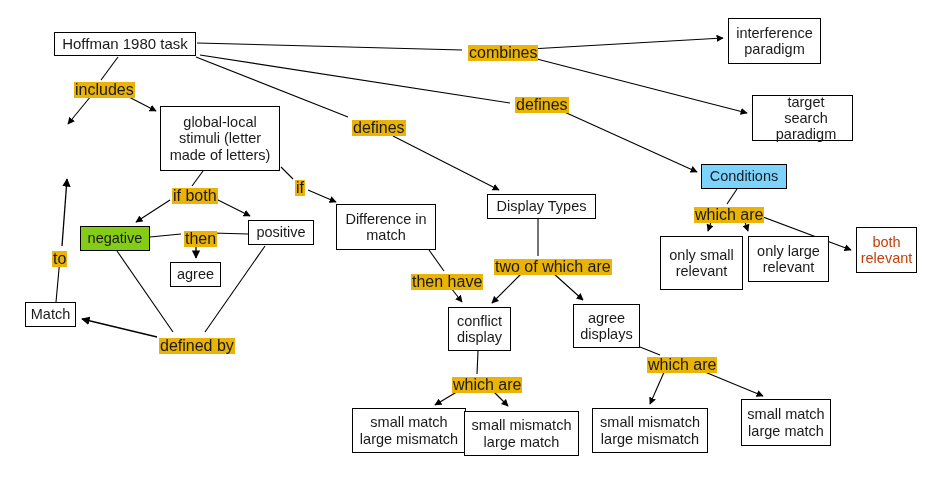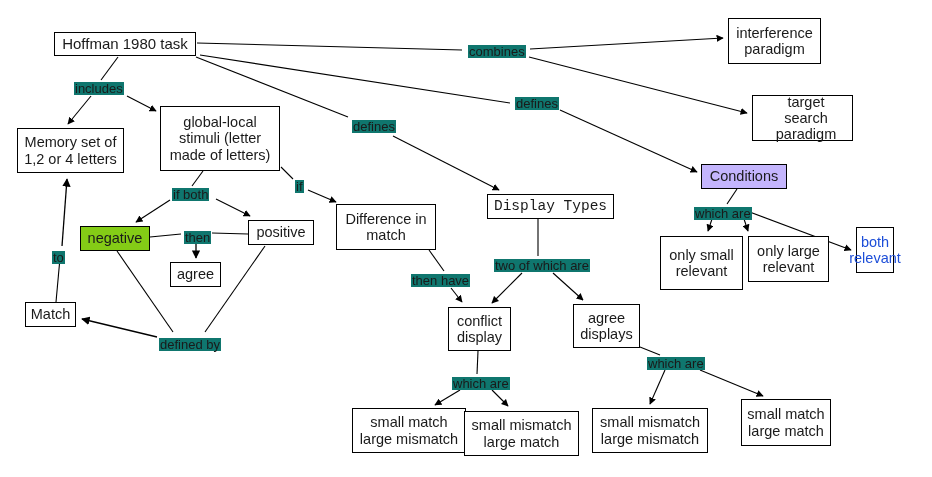--- a/index.html
+++ b/index.html
@@ -35,23 +35,23 @@
     text-align: center;
     line-height: 1.12;
     font-size: 14.5px;
     white-space: pre-line;
     padding: 1px 4px;
     z-index: 5;
   }
   .edge-label {
     position: absolute;
     color: #1a1a1a;
-    font-size: 13px;
+    font-size: 16px;
     white-space: nowrap;
-    background: #0f766e;
+    background: #eab308;
     padding: 0 1px;
     z-index: 6;
     line-height: 1;
   }
 </style>
 </head>
 <body>
 
 <div id="canvas">
 
@@ -209,42 +209,40 @@
     <g>
       <path d="M 665 370 L 650 404" stroke="#000" stroke-width="1.1" fill="none" marker-end="url(#arrowhead)"></path>
     </g>
 
     <g>
       <path d="M 700 370 L 763 396" stroke="#000" stroke-width="1.1" fill="none" marker-end="url(#arrowhead)"></path>
     </g>
   </svg>
 
   <div class="node" style="left: 54px; top: 32px; width: 142px; height: 24px; font-size: 15px; color: rgb(26, 26, 26); border-color: rgb(0, 0, 0); background: rgb(255, 255, 255);">Hoffman 1980 task</div>
-  <div class="node" style="left: 17px; top: 128px; width: 107px; height: 45px; font-size: 14.5px; color: rgb(26, 26, 26); border-color: rgb(0, 0, 0); background: rgb(255, 255, 255);">Memory set of
-1,2 or 4 letters</div>
   <div class="node" style="left: 160px; top: 106px; width: 120px; height: 65px; font-size: 14.5px; color: rgb(26, 26, 26); border-color: rgb(0, 0, 0); background: rgb(255, 255, 255);">global-local
 stimuli (letter
 made of letters)</div>
   <div class="node" style="left: 80px; top: 226px; width: 70px; height: 25px; font-size: 14.5px; color: rgb(26, 26, 26); border-color: rgb(0, 0, 0); background: #84cc16;">negative</div>
   <div class="node" style="left: 248px; top: 220px; width: 66px; height: 25px; font-size: 14.5px; color: rgb(26, 26, 26); border-color: rgb(0, 0, 0); background: rgb(255, 255, 255);">positive</div>
   <div class="node" style="left: 170px; top: 262px; width: 51px; height: 25px; font-size: 14.5px; color: rgb(26, 26, 26); border-color: rgb(0, 0, 0); background: rgb(255, 255, 255);">agree</div>
   <div class="node" style="left: 25px; top: 302px; width: 51px; height: 25px; font-size: 14.5px; color: rgb(26, 26, 26); border-color: rgb(0, 0, 0); background: rgb(255, 255, 255);">Match</div>
   <div class="node" style="left: 336px; top: 204px; width: 100px; height: 46px; font-size: 14.5px; color: rgb(26, 26, 26); border-color: rgb(0, 0, 0); background: rgb(255, 255, 255);">Difference in
 match</div>
-  <div class="node" style="left: 487px; top: 194px; width: 127px; height: 25px; font-size: 14.5px; color: rgb(26, 26, 26); border-color: rgb(0, 0, 0); background: rgb(255, 255, 255); font-family: Liberation Mono, monospace;">Display Types</div>
+  <div class="node" style="left: 487px; top: 194px; width: 109px; height: 25px; font-size: 14.5px; color: rgb(26, 26, 26); border-color: rgb(0, 0, 0); background: rgb(255, 255, 255);">Display Types</div>
   <div class="node" style="left: 728px; top: 18px; width: 93px; height: 46px; font-size: 14.5px; color: rgb(26, 26, 26); border-color: rgb(0, 0, 0); background: rgb(255, 255, 255);">interference
 paradigm</div>
   <div class="node" style="left: 752px; top: 95px; width: 101px; height: 46px; font-size: 14.5px; color: rgb(26, 26, 26); border-color: rgb(0, 0, 0); background: rgb(255, 255, 255); padding-left: 11px;">target search
 paradigm</div>
-  <div class="node" style="left: 701px; top: 164px; width: 86px; height: 25px; font-size: 14.5px; color: rgb(26, 26, 26); border-color: rgb(0, 0, 0); background: #c4b5fd;">Conditions</div>
+  <div class="node" style="left: 701px; top: 164px; width: 86px; height: 25px; font-size: 14.5px; color: rgb(26, 26, 26); border-color: rgb(0, 0, 0); background: #7dd3fc;">Conditions</div>
   <div class="node" style="left: 660px; top: 236px; width: 83px; height: 54px; font-size: 14.5px; color: rgb(26, 26, 26); border-color: rgb(0, 0, 0); background: rgb(255, 255, 255);">only small
 relevant</div>
   <div class="node" style="left: 748px; top: 236px; width: 81px; height: 46px; font-size: 14.5px; color: rgb(26, 26, 26); border-color: rgb(0, 0, 0); background: rgb(255, 255, 255);">only large
 relevant</div>
-  <div class="node" style="left: 856px; top: 227px; width: 38px; height: 46px; font-size: 14.5px; color: #1d4ed8; border-color: rgb(0, 0, 0); background: rgb(255, 255, 255);">both
+  <div class="node" style="left: 856px; top: 227px; width: 61px; height: 46px; font-size: 14.5px; color: #c2410c; border-color: rgb(0, 0, 0); background: rgb(255, 255, 255);">both
 relevant</div>
   <div class="node" style="left: 448px; top: 307px; width: 63px; height: 44px; font-size: 14.5px; color: rgb(26, 26, 26); border-color: rgb(0, 0, 0); background: rgb(255, 255, 255);">conflict
 display</div>
   <div class="node" style="left: 573px; top: 304px; width: 67px; height: 44px; font-size: 14.5px; color: rgb(26, 26, 26); border-color: rgb(0, 0, 0); background: rgb(255, 255, 255);">agree
 displays</div>
   <div class="node" style="left: 352px; top: 408px; width: 114px; height: 45px; font-size: 14.5px; color: rgb(26, 26, 26); border-color: rgb(0, 0, 0); background: rgb(255, 255, 255);">small match
 large mismatch</div>
   <div class="node" style="left: 464px; top: 411px; width: 115px; height: 45px; font-size: 14.5px; color: rgb(26, 26, 26); border-color: rgb(0, 0, 0); background: rgb(255, 255, 255);">small mismatch
 large match</div>
   <div class="node" style="left: 592px; top: 408px; width: 116px; height: 45px; font-size: 14.5px; color: rgb(26, 26, 26); border-color: rgb(0, 0, 0); background: rgb(255, 255, 255);">small mismatch

